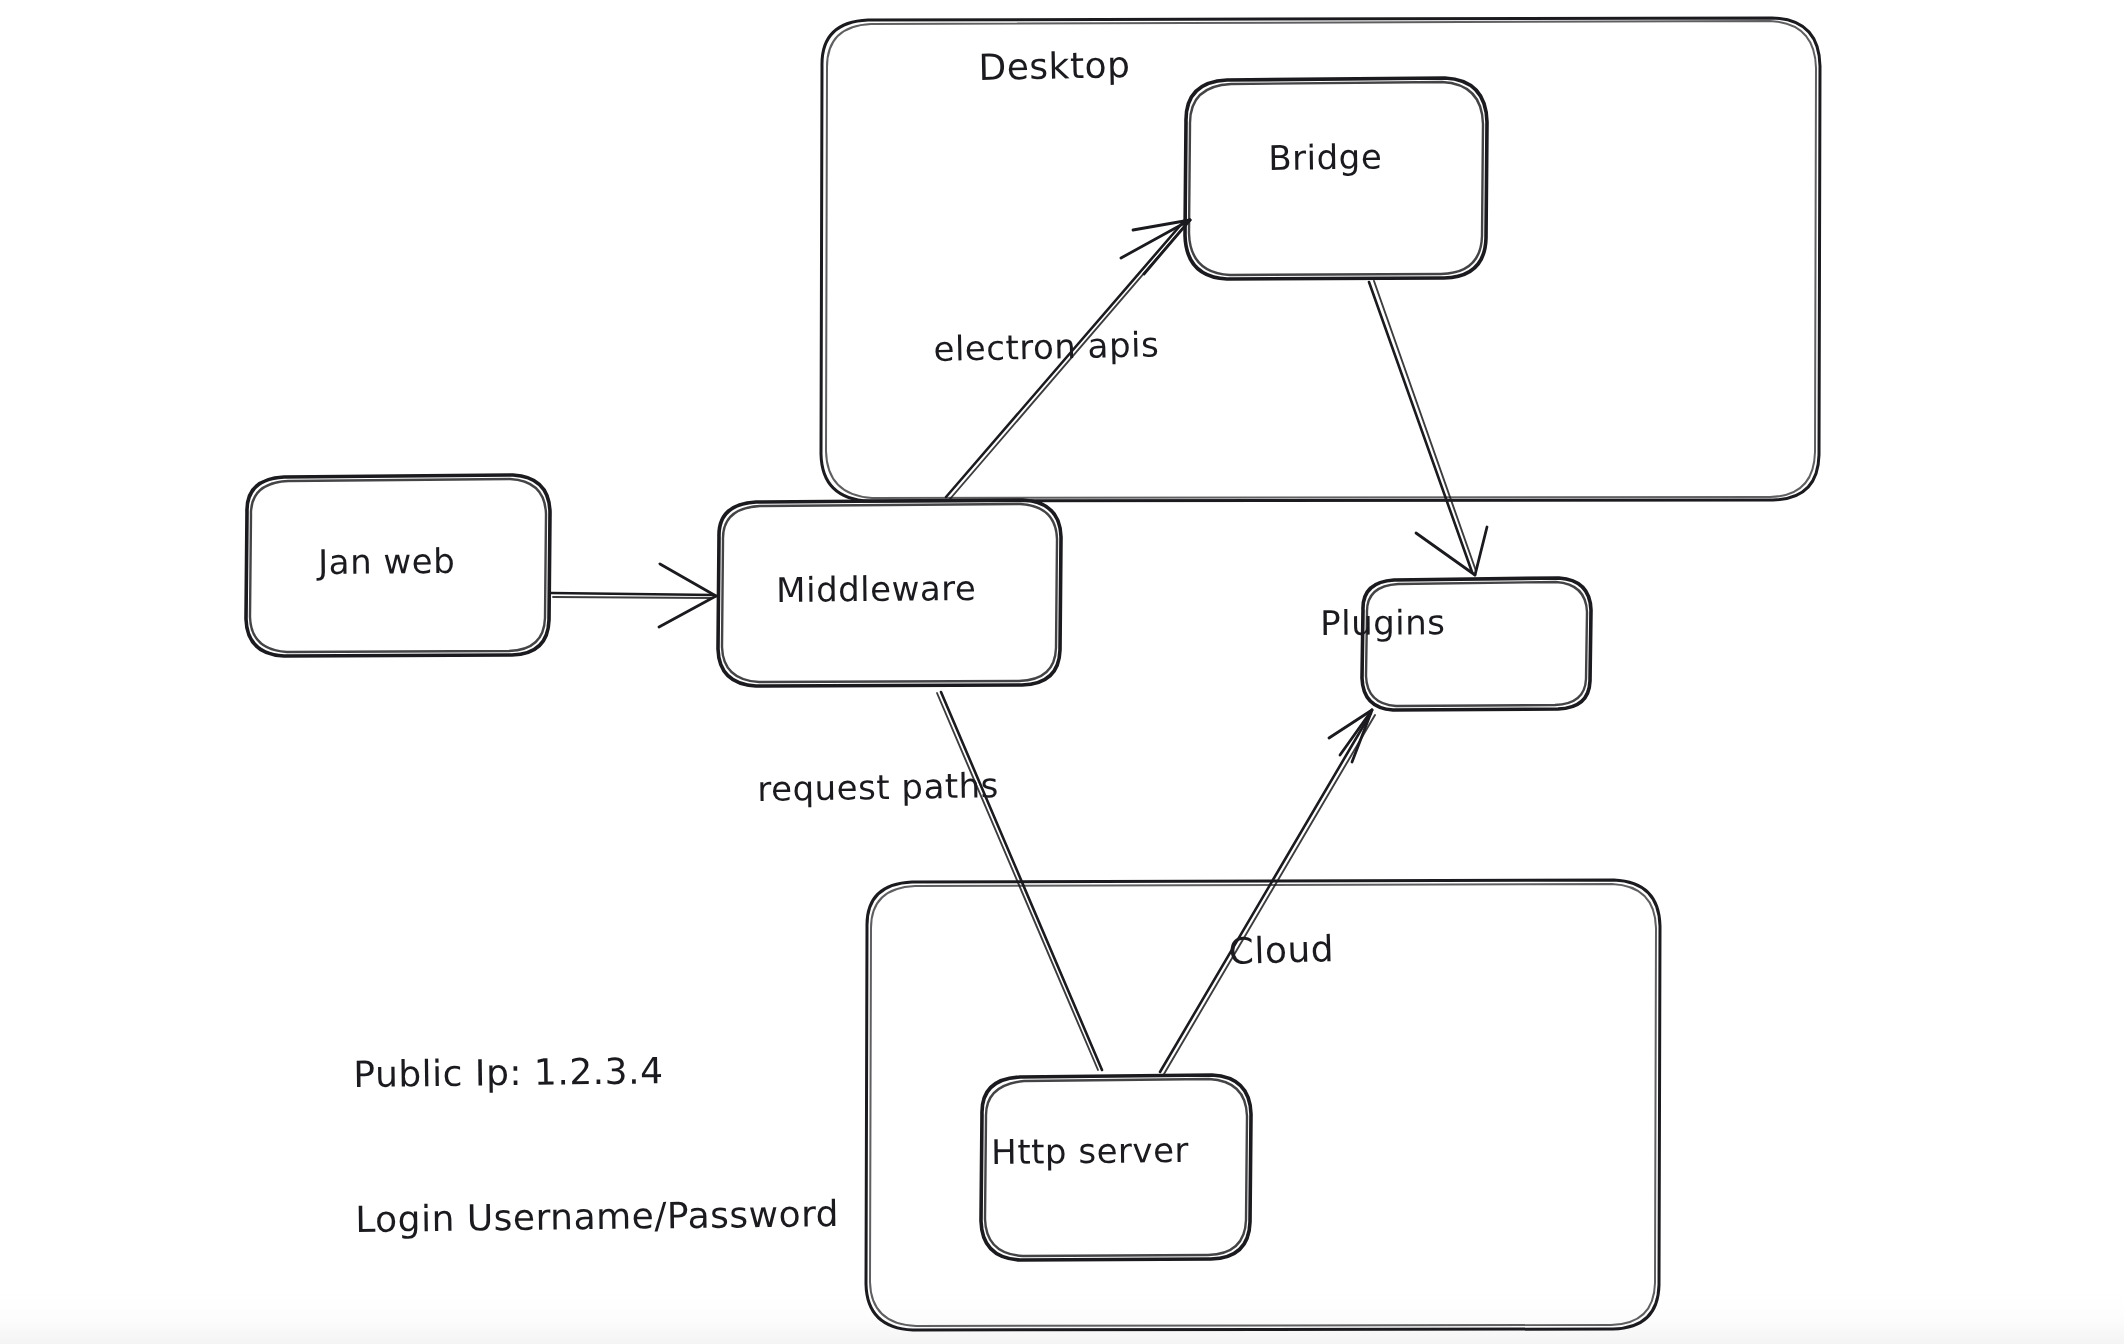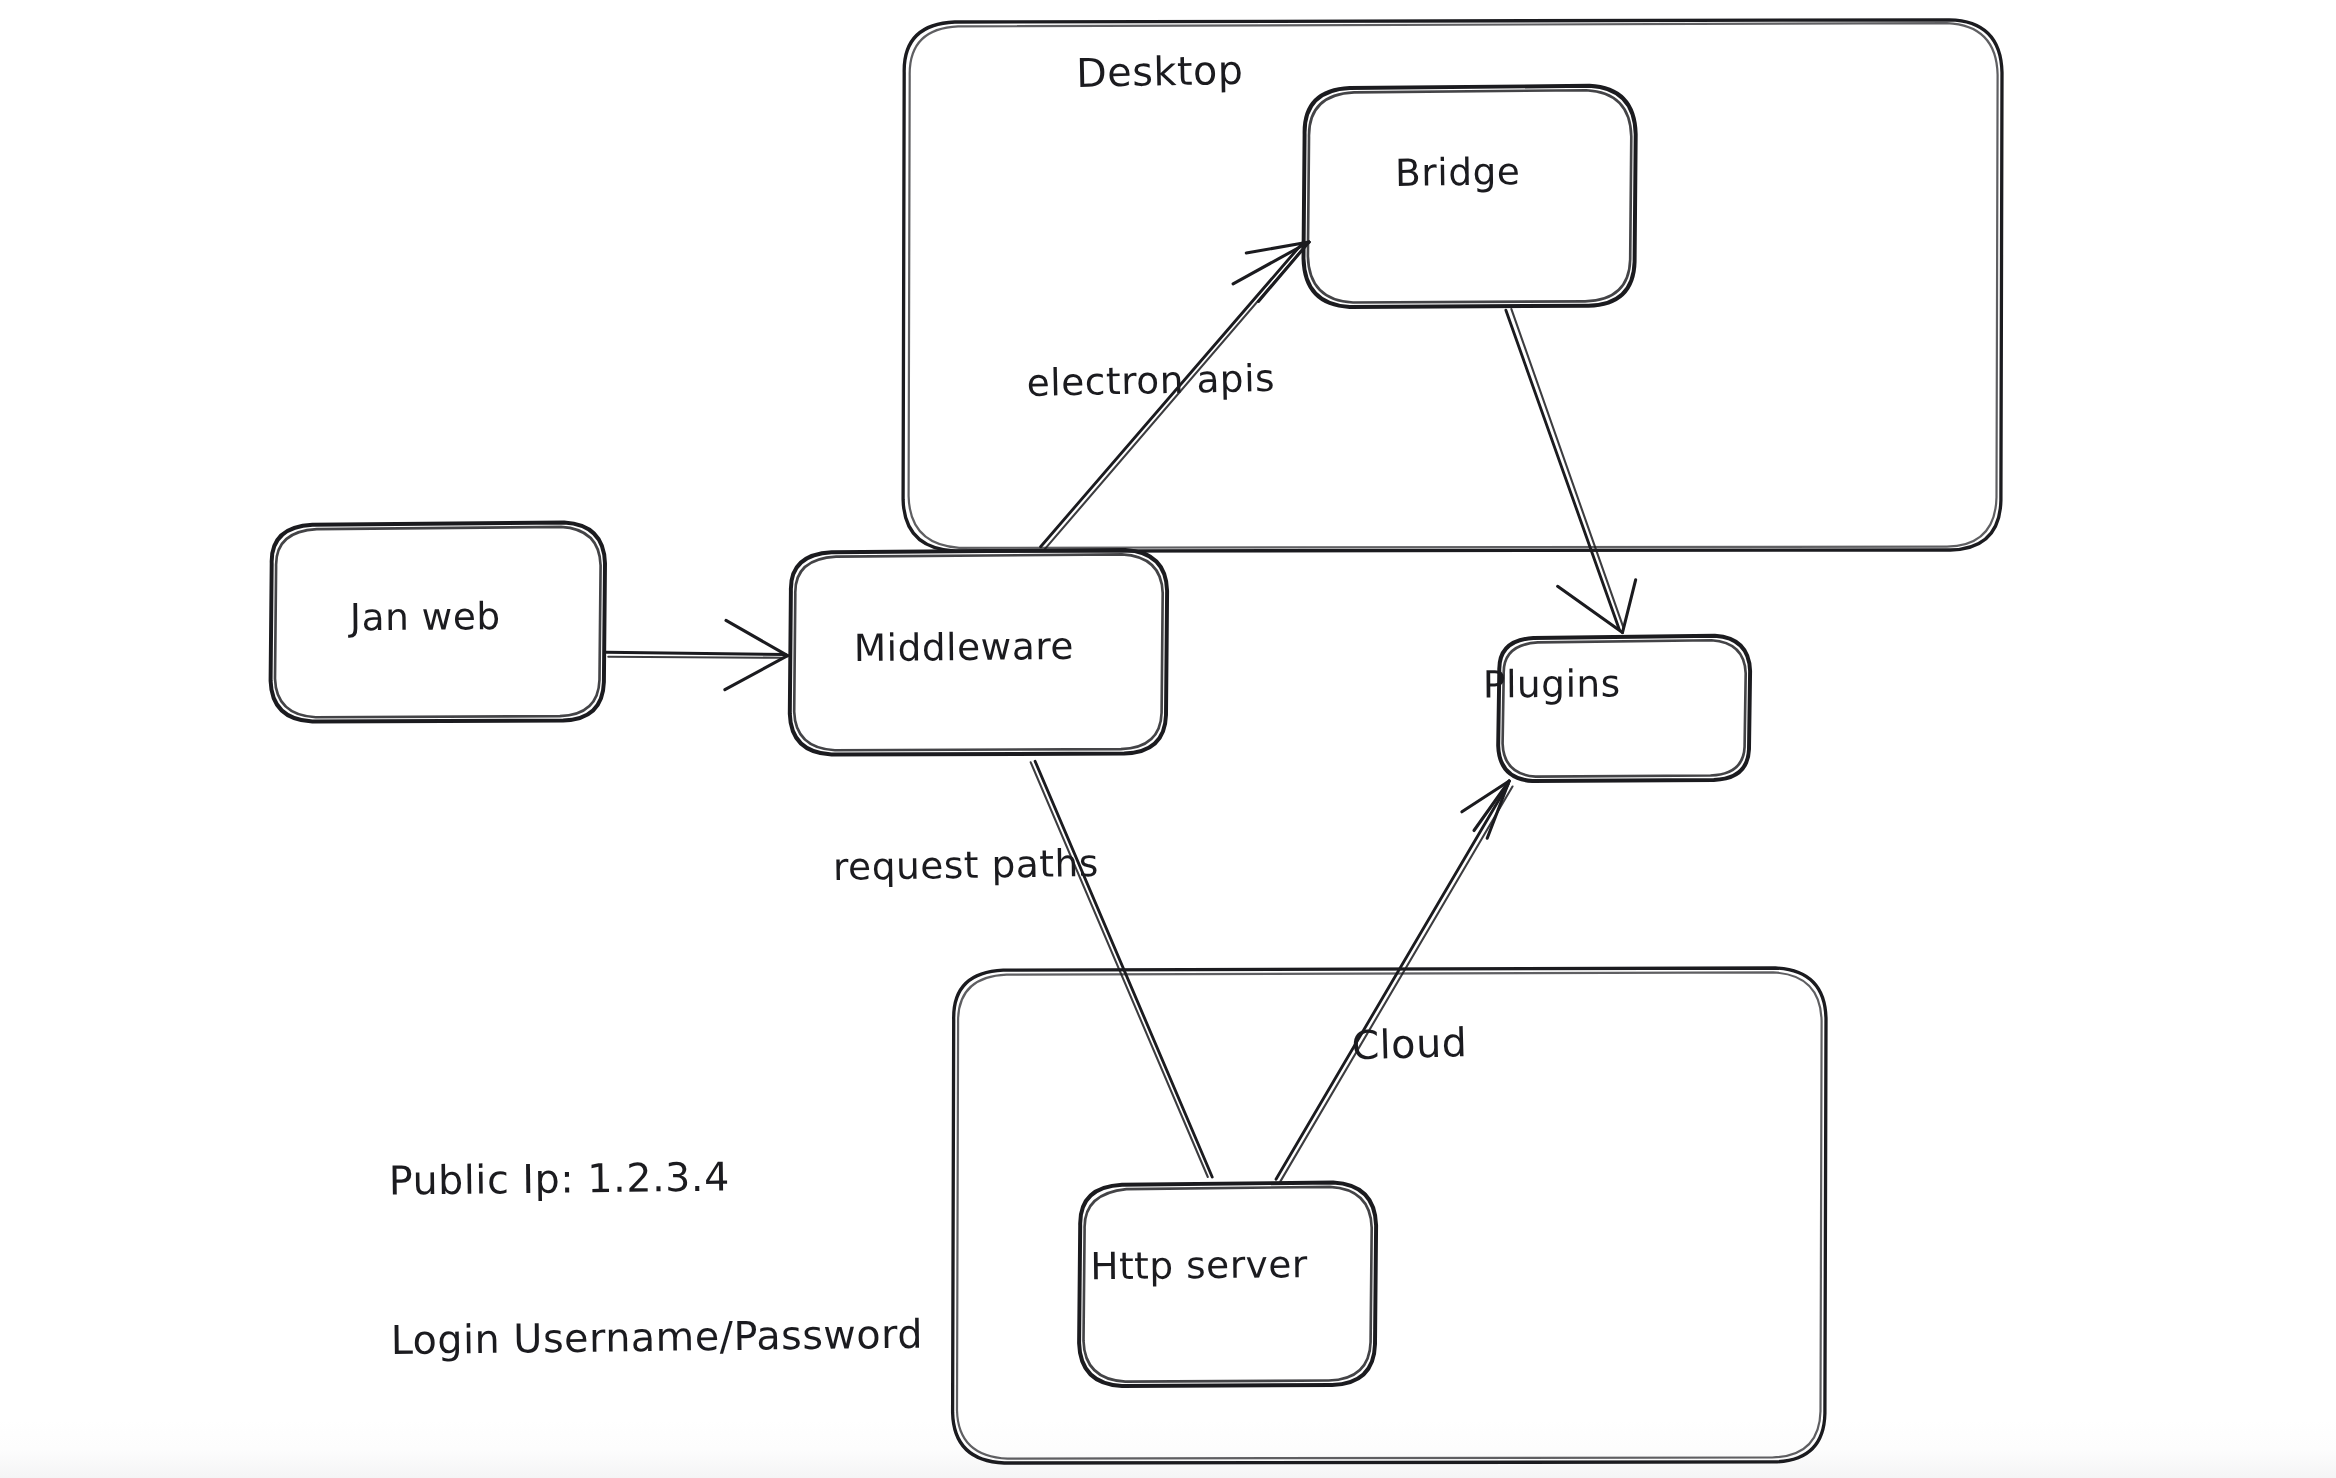--- a/index.html
+++ b/index.html
@@ -42,21 +42,21 @@
   .edge-label {
     font-size: 34px;
   }
   .note-text {
     font-size: 36px;
   }
   .t-desktop   { left: 978px;  top: 44px;   transform: rotate(-1.1deg); }
   .t-bridge    { left: 1268px; top: 136px;  transform: rotate(-0.8deg); }
   .t-janweb    { left: 318px;  top: 540px;  transform: rotate(-0.5deg); }
   .t-middle    { left: 776px;  top: 568px;  transform: rotate(-0.6deg); }
-  .t-plugins   { left: 1348px; top: 601px;  transform: rotate(-0.4deg); }
+  .t-plugins   { left: 1320px; top: 601px;  transform: rotate(-0.4deg); }
   .t-electron  { left: 933px;  top: 327px;  transform: rotate(-1.2deg); }
   .t-request   { left: 757px;  top: 767px;  transform: rotate(-0.9deg); }
   .t-cloud     { left: 1228px; top: 928px;  transform: rotate(-1.6deg); }
   .t-http      { left: 991px;  top: 1130px; transform: rotate(-0.6deg); }
   .t-note      { left: 352px;  top: 955px;  transform: rotate(-0.7deg); }
 </style>
 </head>
 <body>
 
 <div id="canvas-root">

